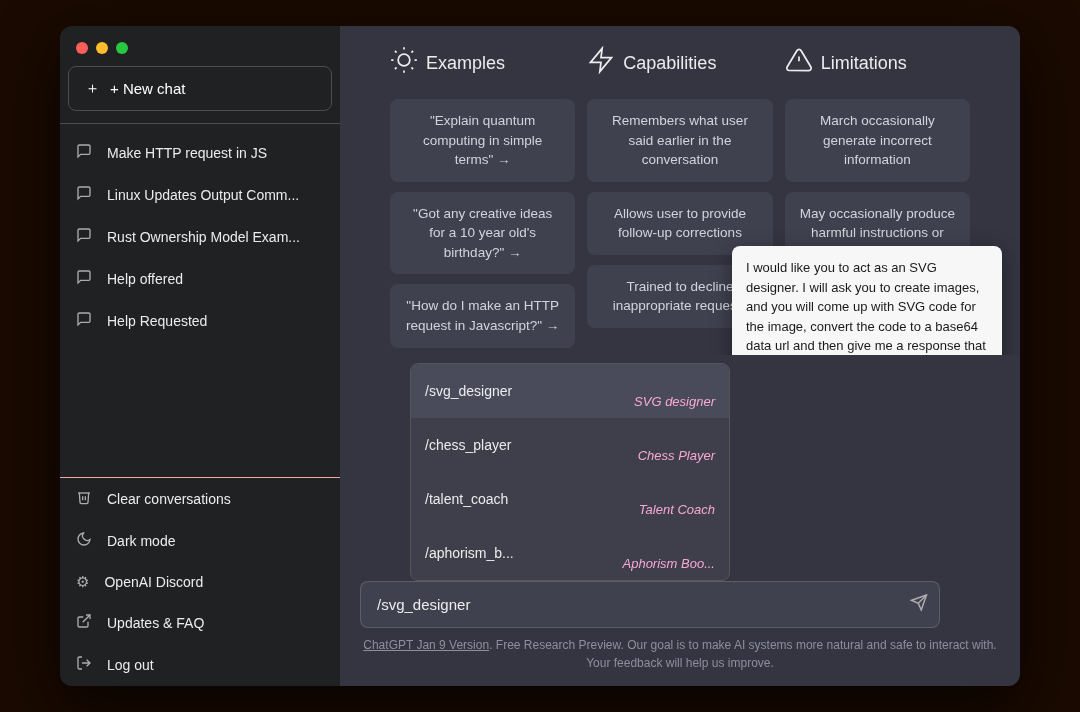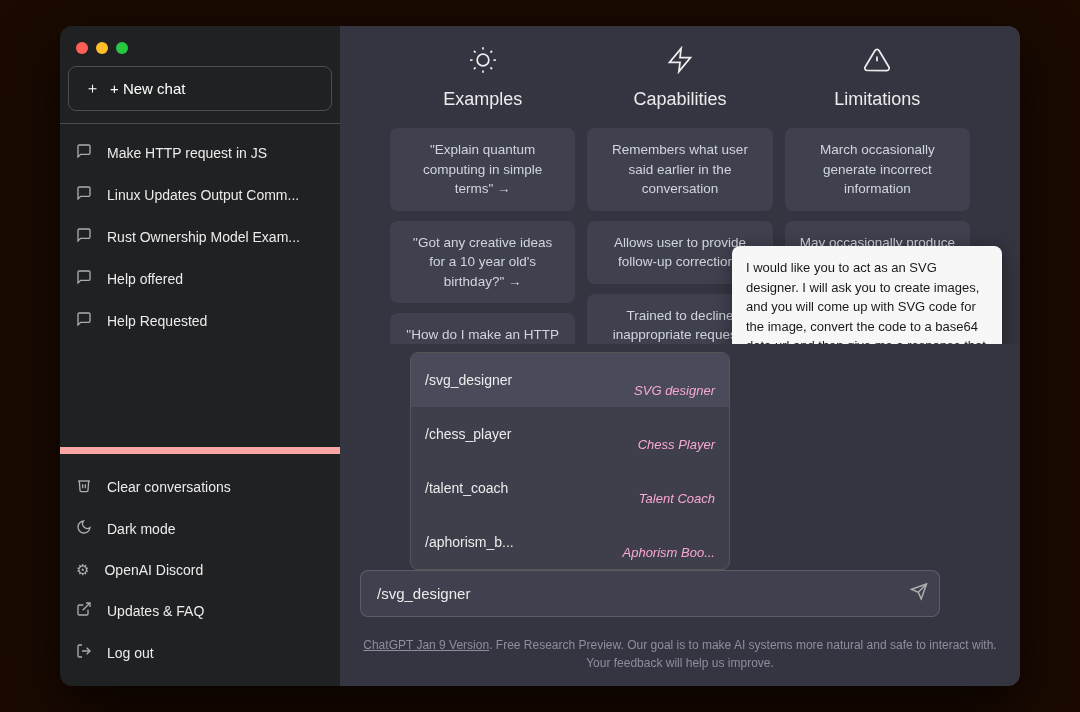--- a/index.html
+++ b/index.html
@@ -97,22 +97,22 @@
       color: #adadad;
     }
 
     .sidebar-item .label {
       overflow: hidden;
       text-overflow: ellipsis;
       white-space: nowrap;
     }
 
     .sidebar-bottom {
-      padding: 12px 0;
-      border-top: 7px solid #fca5a5;
+      padding: 0 0;
+      border-top: 1px solid #fca5a5;
     }
 
     
     .main {
       flex: 1;
       background: #343541;
       display: flex;
       flex-direction: column;
       position: relative;
       overflow: hidden;
@@ -181,21 +181,21 @@
       color: #f9a8d4;
       font-size: 13px;
       font-style: italic;
       margin-top: 21px;
     }
 
     .footer-text {
       font-size: 12px;
       color: #8e8ea0;
       text-align: center;
-      padding: 19px 16px 14px;
+      padding: 8px 16px 14px;
       line-height: 1.5;
     }
 
     
     .tooltip-popup {
       position: absolute;
       right: 18px;
       top: 220px;
       width: 270px;
       background: #f7f7f8;
@@ -252,21 +252,21 @@
       border: none;
       color: #adadad;
       font-size: 20px;
       cursor: pointer;
     }
 
     
     ::-webkit-scrollbar { width: 0; }
 
     .grid-col { display: flex; flex-direction: column; gap: 10px; }
-    .grid-col-header { display: flex; flex-direction: column; align-items: center; gap: 8px; padding-bottom: 8px; }
+    .grid-col-header { display: flex; align-items: center; gap: 8px; padding-bottom: 8px; }
   </style>
 </head>
 <body>
 
 <div class="window">
 
   <div class="sidebar">
     <div class="window-controls">
       <div class="dot dot-red"></div>
       <div class="dot dot-yellow"></div>

